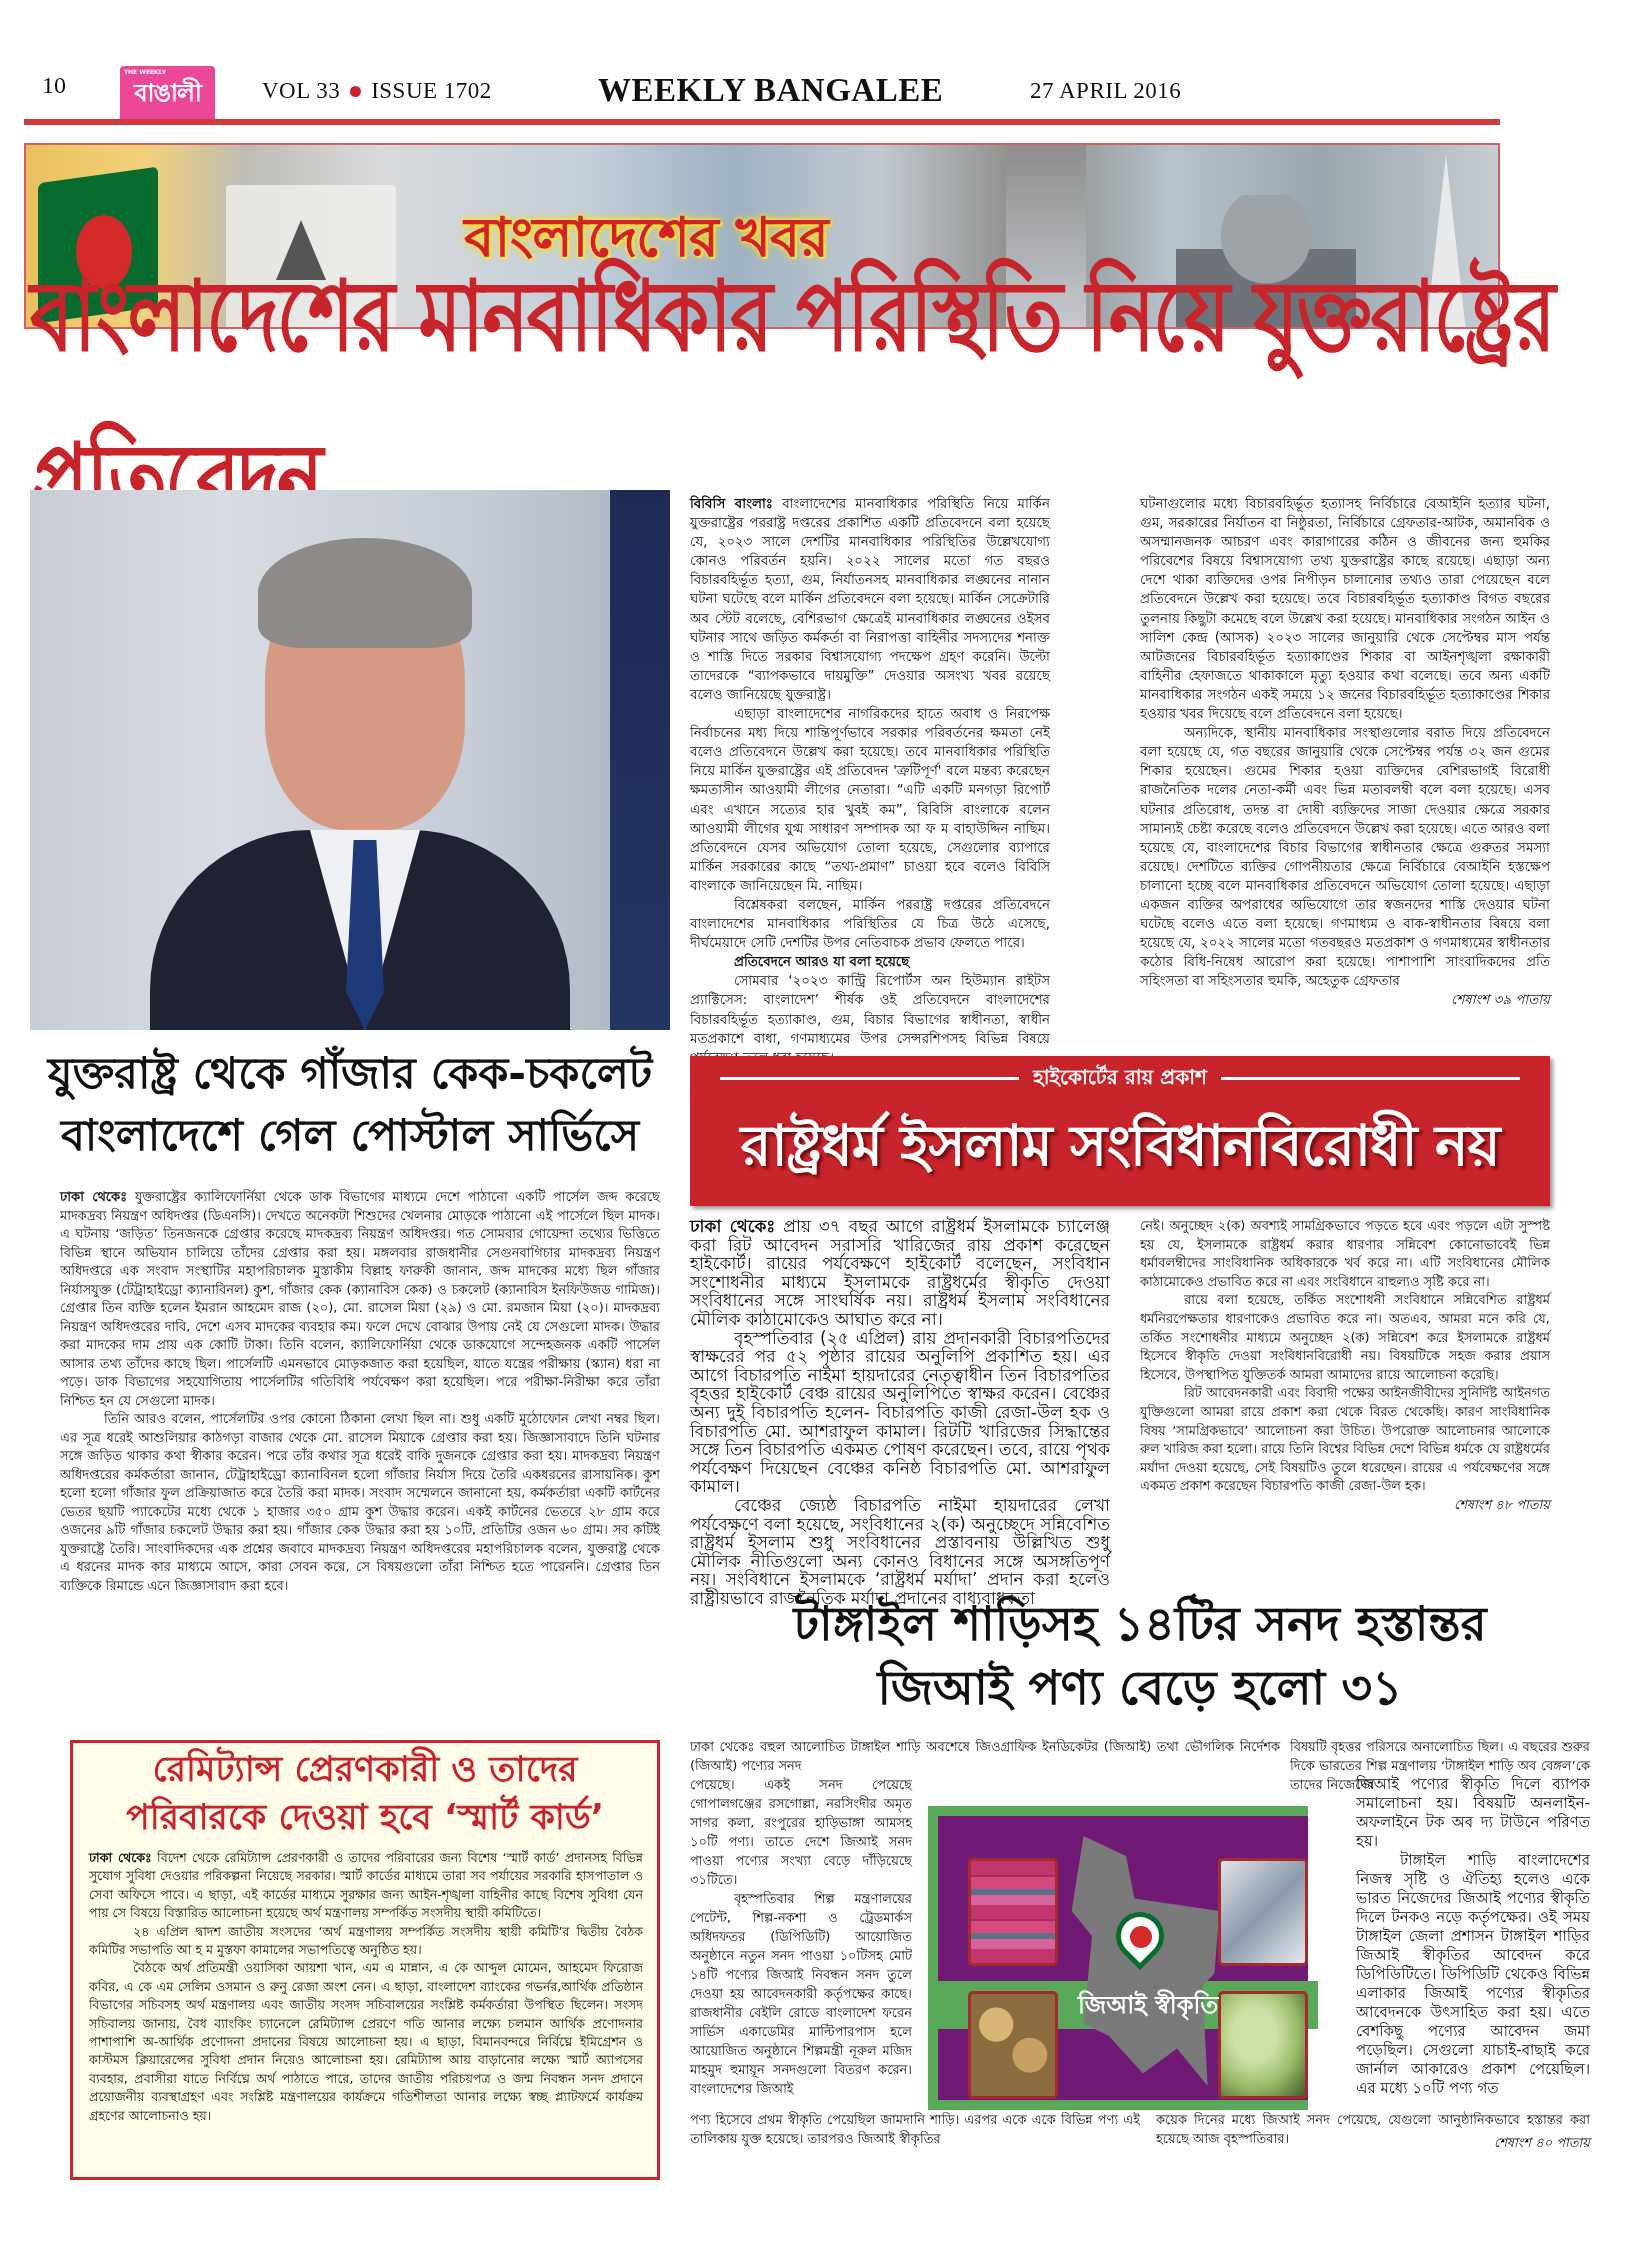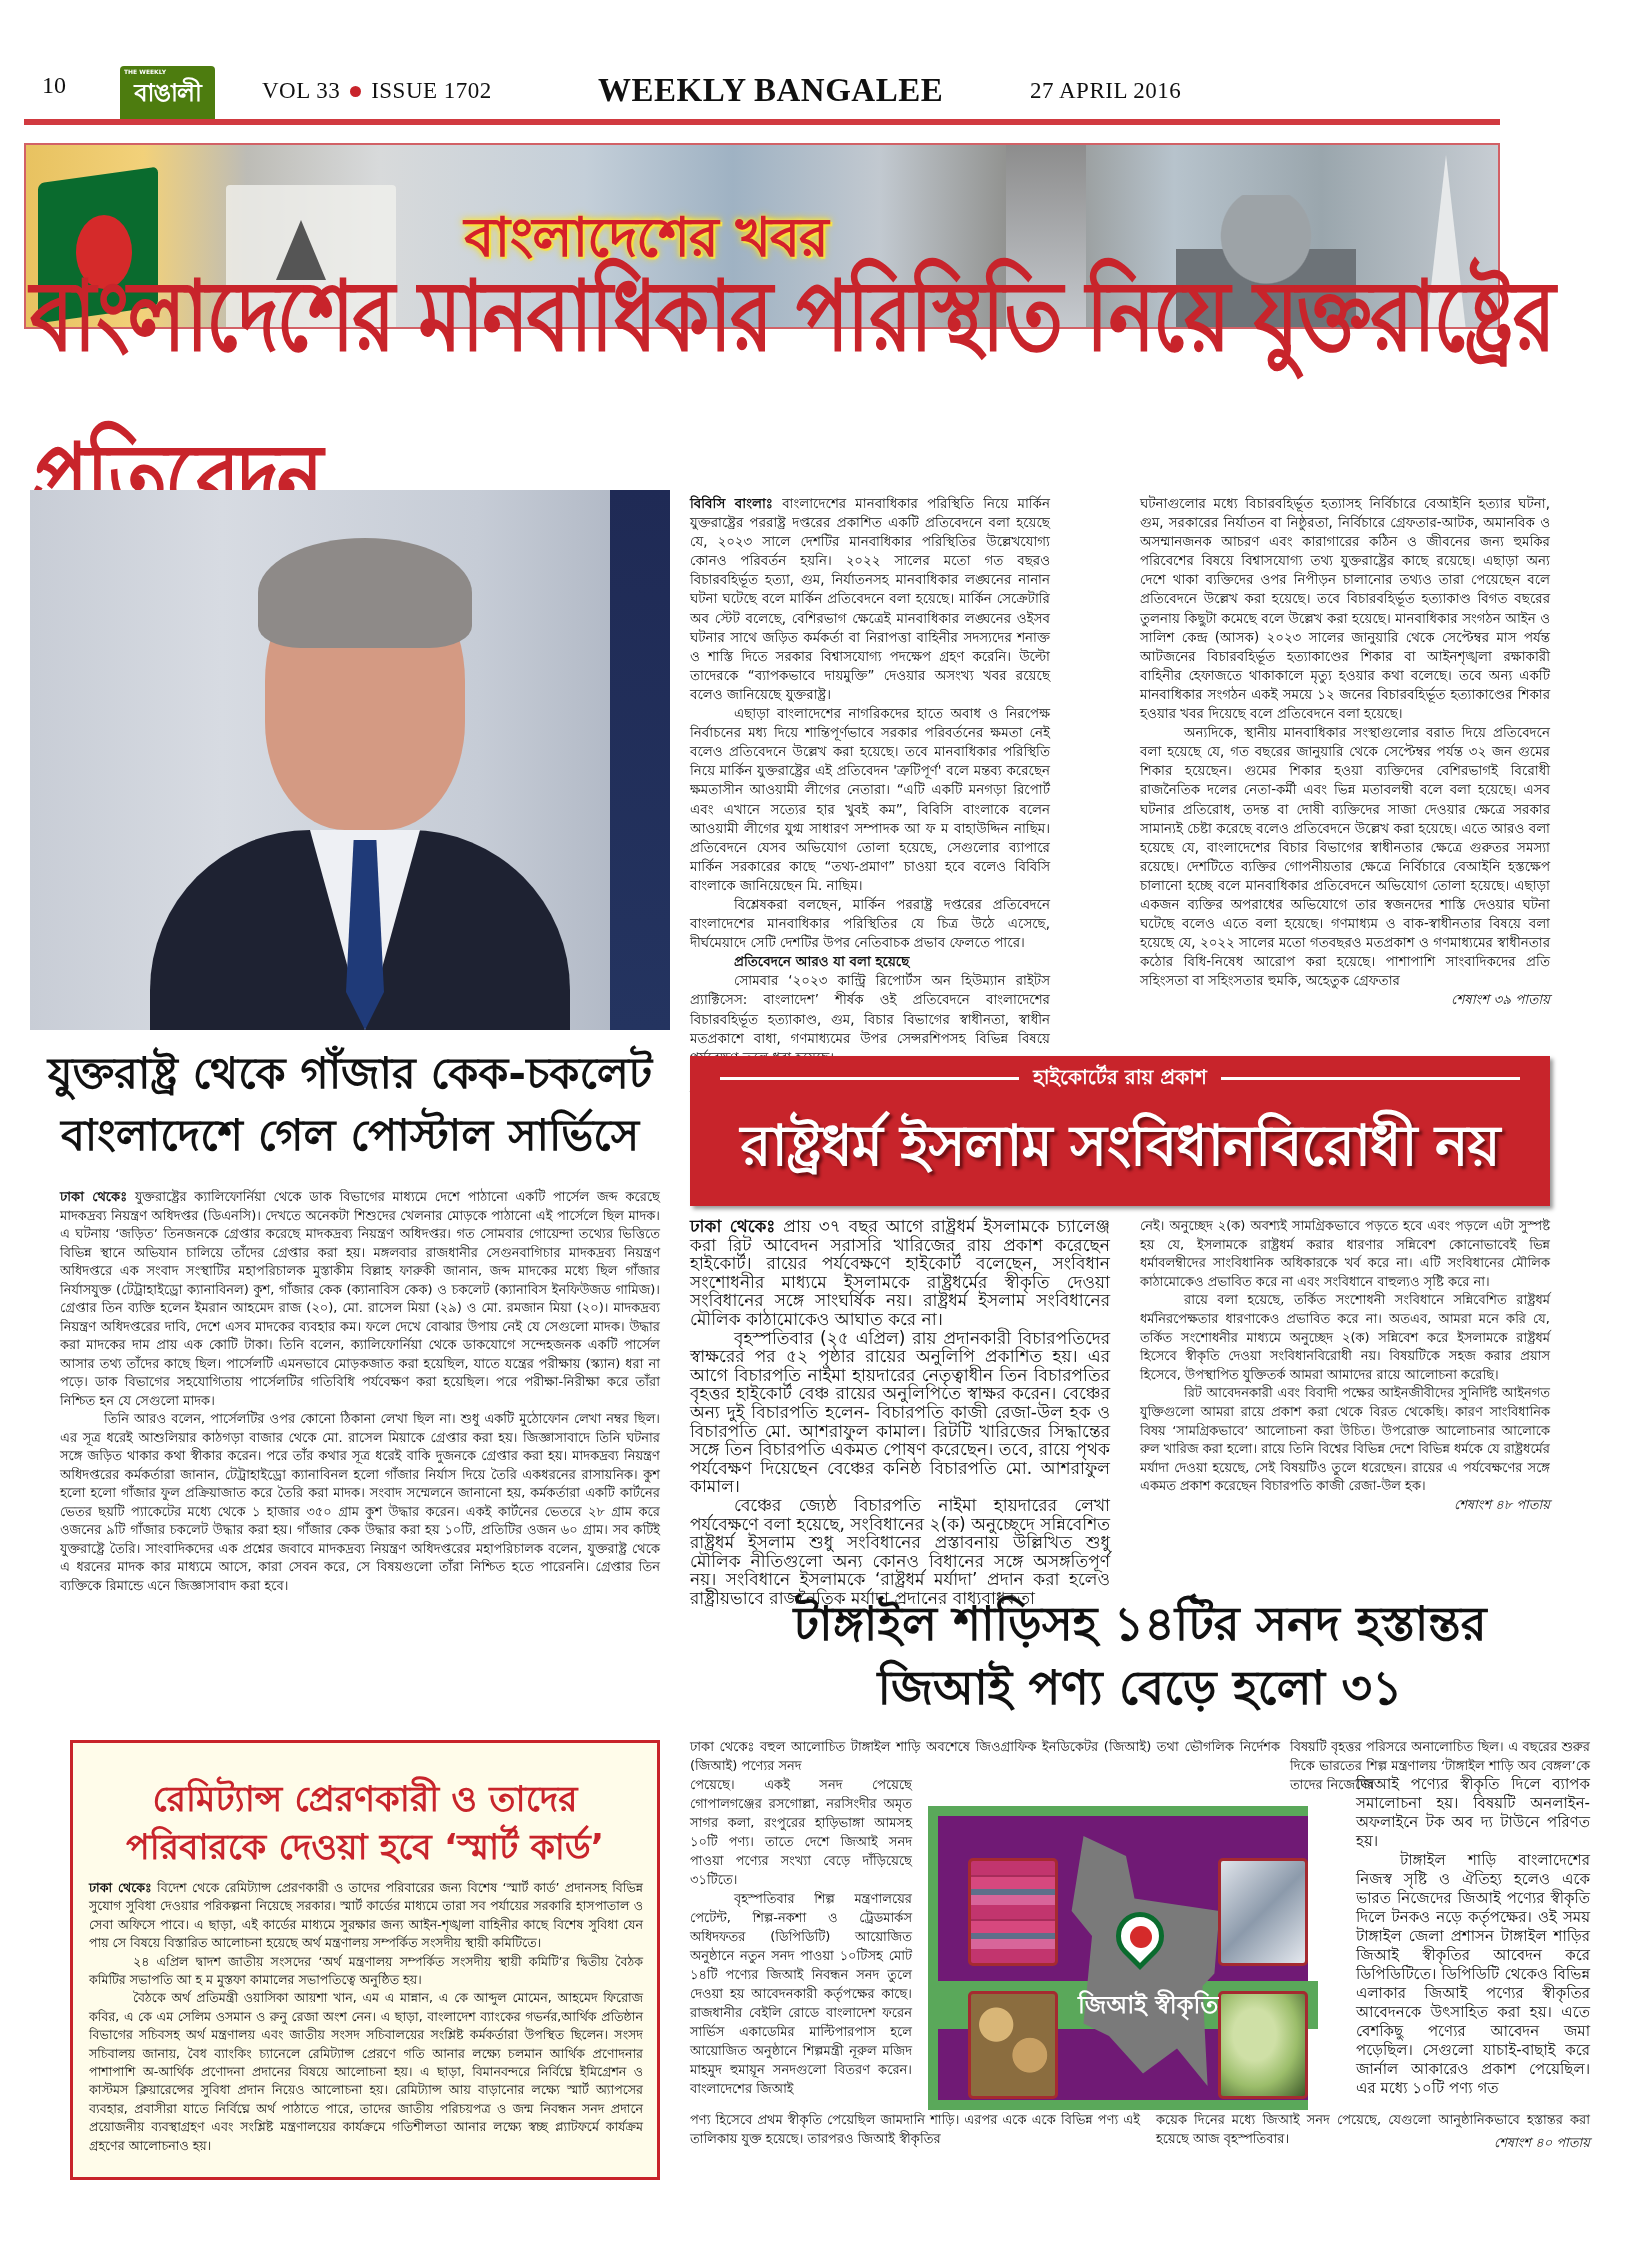--- a/index.html
+++ b/index.html
@@ -1,20 +1,20 @@
 <!DOCTYPE html>
 <html><head>
 <meta charset="utf-8">
 <style>
 *{margin:0;padding:0;box-sizing:border-box}
 html,body{width:1650px;height:2250px;background:#fff;overflow:hidden}
 body{font-family:"DejaVu Sans",sans-serif;color:#111;position:relative}
 .abs{position:absolute}
 .page-num{left:42px;top:72px;font-family:"Liberation Serif",serif;font-size:24px}
-.logo{left:120px;top:66px;width:95px;height:56px;background:#4d7c0f;border-radius:4px 4px 0 0;color:#fff;font-size:24px;font-weight:bold;display:flex;align-items:center;justify-content:center;letter-spacing:-1px}
+.logo{left:120px;top:66px;width:95px;height:56px;background:#ec4899;border-radius:4px 4px 0 0;color:#fff;font-size:24px;font-weight:bold;display:flex;align-items:center;justify-content:center;letter-spacing:-1px}
 .logo small{position:absolute;top:2px;left:4px;font-size:6px;color:#fff;letter-spacing:0}
 .vol{left:262px;top:78px;font-family:"Liberation Serif",serif;font-size:23px;letter-spacing:0.5px;display:flex;align-items:center;gap:10px}
 .dot{width:11px;height:11px;border-radius:50%;background:#c8242b;display:inline-block}
 .paper-name{left:598px;top:72px;font-family:"Liberation Serif",serif;font-size:33px;font-weight:bold;letter-spacing:0.5px}
 .date{left:1030px;top:78px;font-family:"Liberation Serif",serif;font-size:23px;letter-spacing:0.5px}
 .mast-rule{left:24px;top:119px;width:1476px;height:6px;background:#d13a40}
 
 .banner{left:24px;top:143px;width:1476px;height:186px;border:2px solid #d26166;overflow:hidden;
  background:linear-gradient(90deg,#e8c260 0%,#f2d17a 8%,#bdbcb6 15%,#d8dadb 24%,#c4cfd9 38%,#9fb2c3 48%,#c2c9d0 58%,#8a8a86 68%,#b7c3cc 78%,#9aa6ad 88%,#c7cdd3 100%)}
 .flag{left:12px;top:30px;width:120px;height:140px;background:#0a6b2e;transform:skewY(-8deg);border-radius:6px}
@@ -46,21 +46,21 @@
 .red-box{left:690px;top:1056px;width:860px;height:150px;background:#c8242b;box-shadow:3px 3px 4px #999}
 .kicker-row{left:720px;top:1064px;width:800px;height:28px;display:flex;align-items:center;gap:14px}
 .kicker-line{flex:1;height:3px;background:#fff}
 .kicker{color:#fff;font-size:20px;font-weight:bold}
 .h-islam{left:690px;top:1100px;width:860px;height:100px;display:flex;align-items:center;justify-content:center;
  color:#fff;font-size:56px;font-weight:bold;text-shadow:3px 3px 3px #6b0f13;letter-spacing:-1px}
 .h-tangail{left:690px;top:1592px;width:900px;height:128px;display:flex;flex-direction:column;align-items:center;justify-content:center;
  font-size:47px;font-weight:bold;line-height:64px;color:#111}
 
 .remit{left:70px;top:1740px;width:590px;height:440px;background:#fffcea;border:3px solid #c8242b}
-.remit-title{width:100%;padding-top:32px;text-align:center;font-size:35px;line-height:48px;color:#c8242b;font-weight:bold}
+.remit-title{width:100%;padding-top:2px;text-align:center;font-size:35px;line-height:48px;color:#c8242b;font-weight:bold}
 
 .gi{left:928px;top:1806px;width:380px;height:304px;background:#701a75;border:10px solid #5aa85a;border-right:none}
 .gi-band{left:0;top:165px;width:380px;height:48px;background:#5aa85a}
 .gi-map{left:120px;top:20px;width:170px;height:250px;background:#7a7a7a;clip-path:polygon(15% 0,40% 8%,45% 25%,95% 30%,92% 55%,85% 60%,88% 100%,70% 85%,50% 95%,30% 80%,15% 75%,20% 40%,8% 30%)}
 .gi-pin{left:178px;top:96px;width:48px;height:48px;border-radius:50% 50% 50% 0;transform:rotate(-45deg);background:#fff;border:5px solid #0a6b2e}
 .gi-pin-dot{left:192px;top:110px;width:22px;height:22px;border-radius:50%;background:#d52a2a}
 .gi-label{left:140px;top:170px;color:#fff;font-size:24px;font-weight:bold}
 .gi-tile{width:90px;height:108px;border:3px solid #a52a30;border-radius:5px}
 </style>
 </head>

